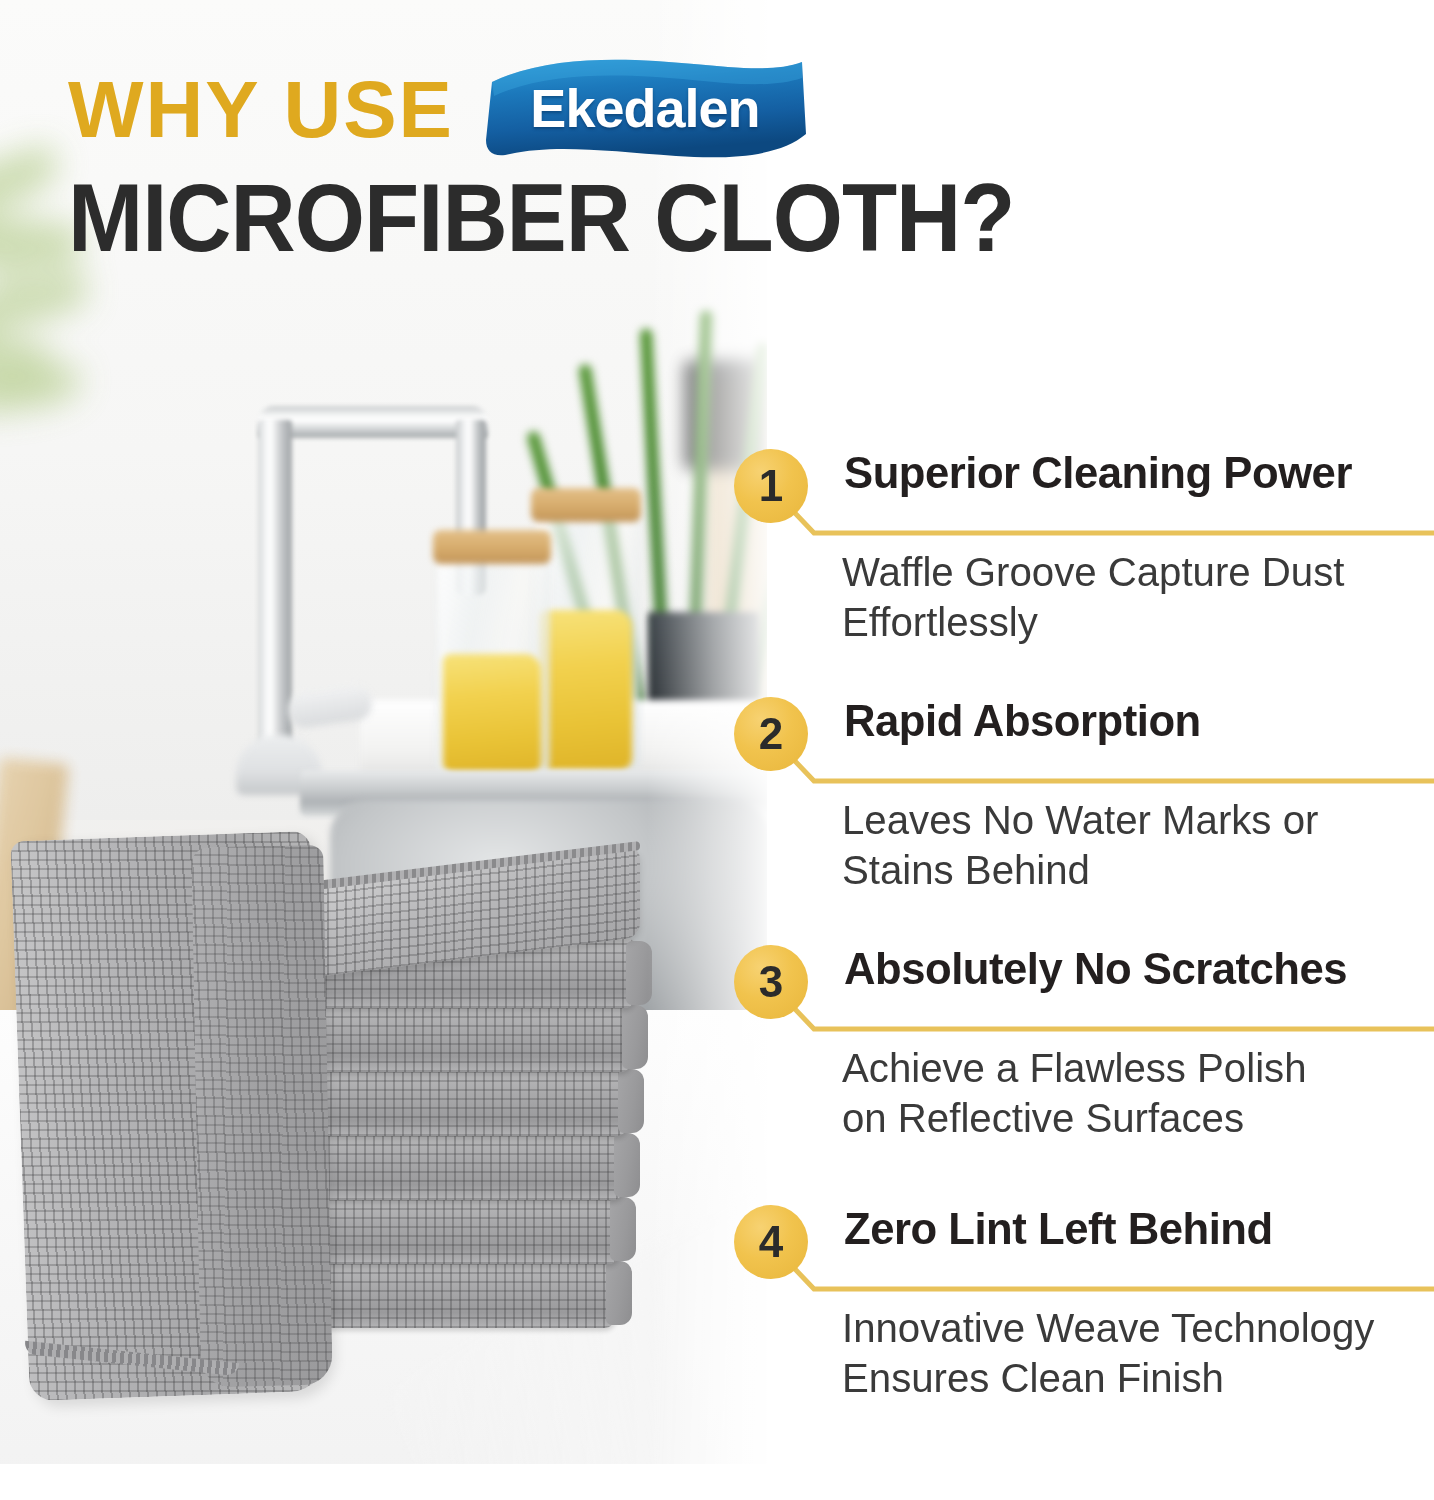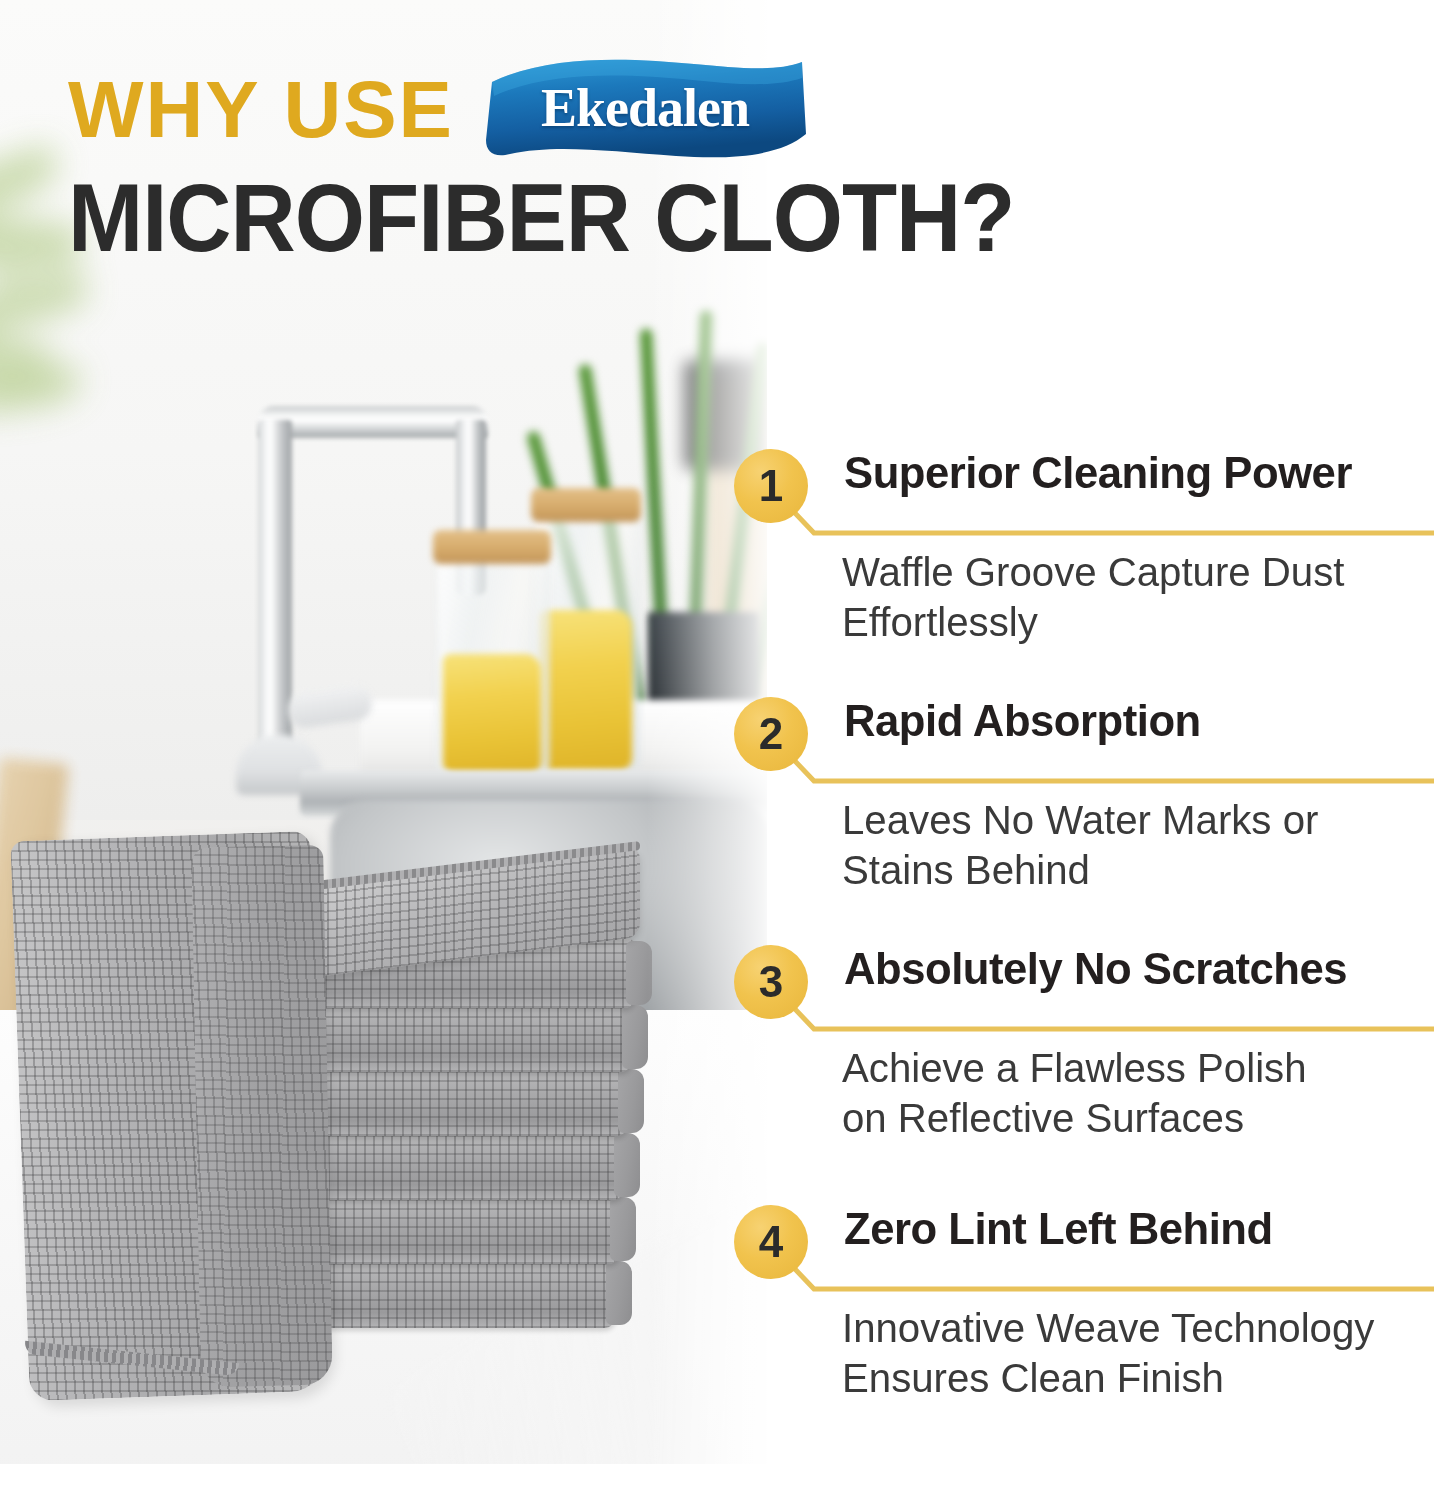--- a/index.html
+++ b/index.html
@@ -346,21 +346,20 @@
   }
 
   
   .brand-logo {
     position: relative;
     width: 330px;
     height: 108px;
     display: flex;
     align-items: center;
     justify-content: center;
-    font-family: Liberation Serif, serif;
   }
   .brand-logo svg { position: absolute; left: 0; top: 0; }
   .brand-text {
     position: relative;
     z-index: 2;
     color: #ffffff;
     font-size: 54px;
     font-weight: bold;
     letter-spacing: -1px;
     text-shadow: 0 2px 3px rgba(0,40,80,.45);

